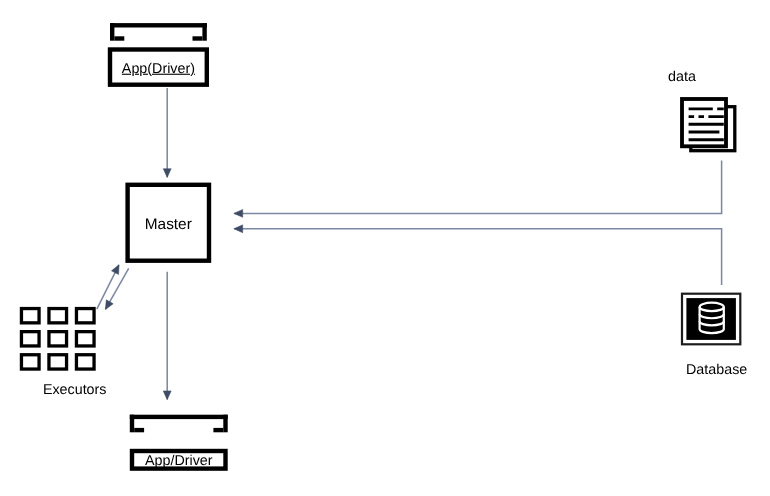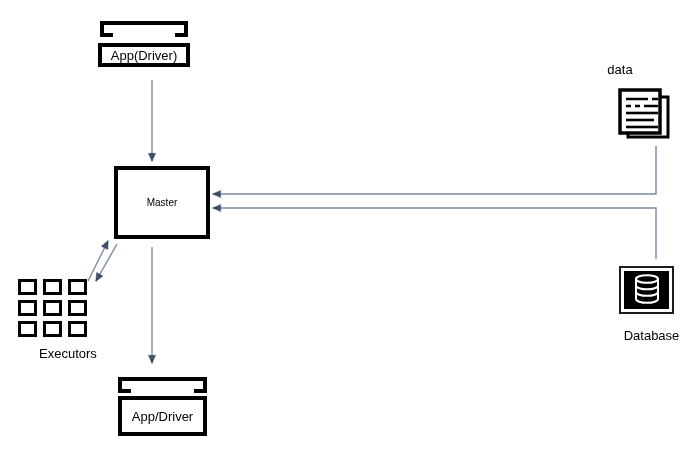--- a/index.html
+++ b/index.html
@@ -62,43 +62,43 @@
     </defs>
     <path class="conn" d="M152,80 L152,161" marker-end="url(#ah)"></path>
     <path class="conn" d="M152,247 L152,363" marker-end="url(#ah)"></path>
     <path class="conn" d="M656,146 L656,194 L213,194" marker-end="url(#ah)"></path>
     <path class="conn" d="M656,259 L656,208 L213,208" marker-end="url(#ah)"></path>
     <path class="conn" d="M88,281 L108,241" marker-end="url(#ah)"></path>
     <path class="conn" d="M117,244 L96,281" marker-end="url(#ah)"></path>
   </svg>
 
   <div class="stack-bar" style="left:100px; top:21px; width:88px; height:16px;"></div>
-  <div class="node-box" style="left:98px; top:43px; width:92px; height:24px;">
+  <div class="node-box" style="left:98px; top:43px; width:92px; height:36px;text-decoration:underline;">
     <span>App(Driver)</span>
   </div>
 
-  <div class="node-box" style="left:114px; top:166px; width:96px; height:73px; font-size:10px;">
+  <div class="node-box" style="left:114px; top:166px; width:78px; height:73px; font-size:14px;">
     <span>Master</span>
   </div>
 
   <div class="exec-grid">
     <div class="exec-cell"></div>
     <div class="exec-cell"></div>
     <div class="exec-cell"></div>
     <div class="exec-cell"></div>
     <div class="exec-cell"></div>
     <div class="exec-cell"></div>
     <div class="exec-cell"></div>
     <div class="exec-cell"></div>
     <div class="exec-cell"></div>
   </div>
   <div class="label" style="left:20px; top:346px;margin-left:19px;">Executors</div>
 
   <div class="stack-bar" style="left:118px; top:377px; width:89px; height:16px;"></div>
-  <div class="node-box" style="left:118px; top:396px; width:89px; height:40px;">
+  <div class="node-box" style="left:118px; top:408px; width:89px; height:20px;">
     <span>App/Driver</span>
   </div>
 
   <div class="label centered" style="left:592px; top:62px; width:56px;text-align:center;">data</div>
   <svg class="doc-icon" width="60" height="58" viewBox="0 0 60 58">
 
     <rect class="doc-stroke" x="14" y="13" width="40" height="40" stroke-width="3" fill="#fff"></rect>
 
     <rect x="6" y="6" width="40" height="43" fill="#fff" stroke="#000" stroke-width="3.5"></rect>
 

